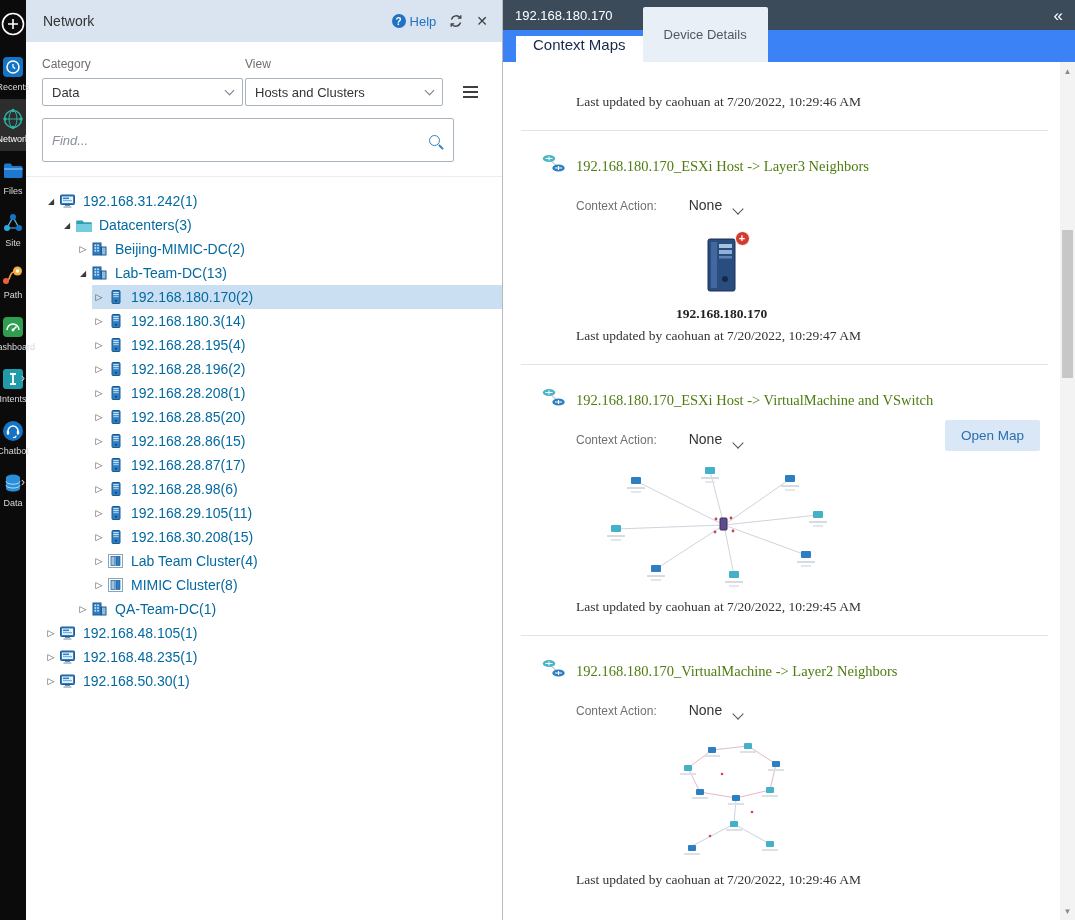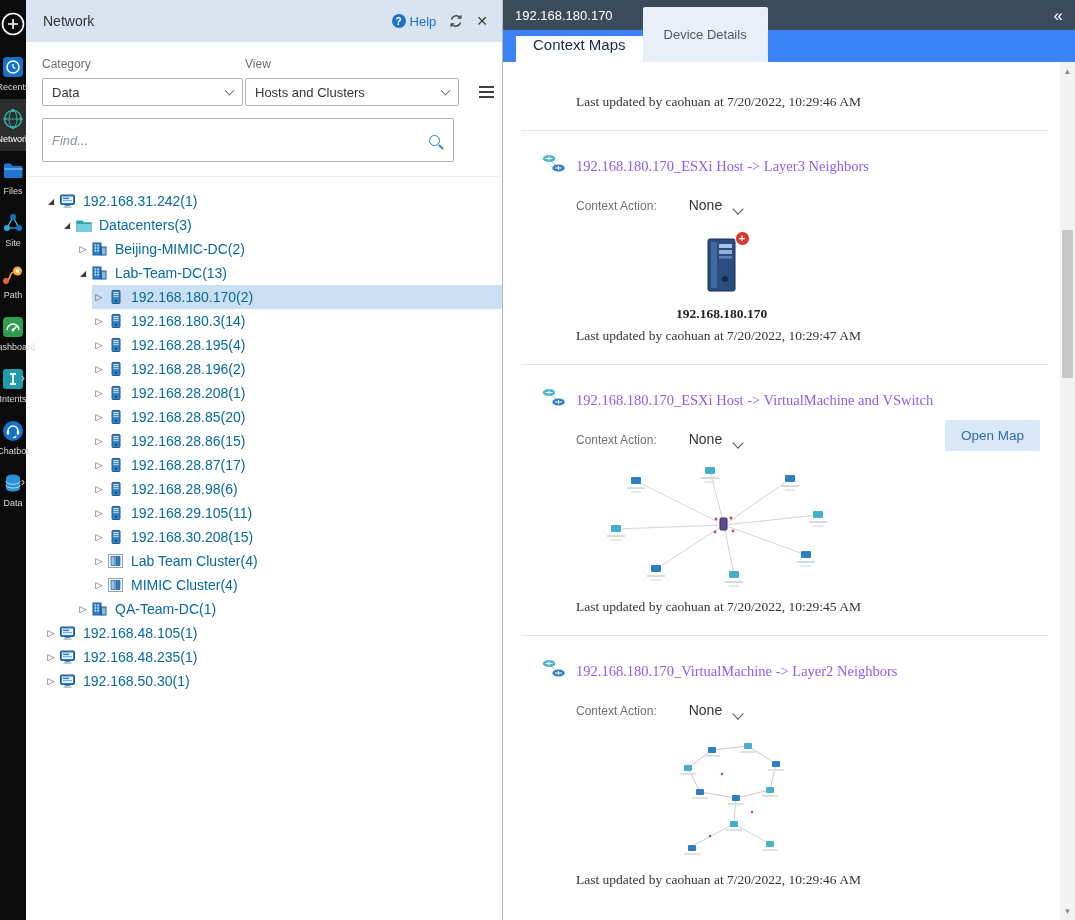--- a/index.html
+++ b/index.html
@@ -22,21 +22,21 @@
   .np-title{font-size:14px;color:#333;}
   .np-right{margin-left:auto;display:flex;align-items:center;gap:13px;}
   .help{display:flex;align-items:center;gap:4px;color:#1f72c4;font-size:13px;cursor:pointer;}
   .help-q{width:14px;height:14px;border-radius:50%;background:#1f72c4;color:#fff;font-size:10px;display:flex;align-items:center;justify-content:center;font-weight:bold;flex:none;}
   .icon-btn{color:#3f3f3f;font-size:14px;cursor:pointer;display:flex;align-items:center;}
   .np-filters{padding:15px 16px 14px;border-bottom:1px solid #ececec;flex:none;}
   .filter-row{display:flex;align-items:flex-end;}
   .field label{display:block;font-size:12px;color:#6e6e6e;margin-bottom:7px;}
   .select{height:28px;border:1px solid #a7b4c0;border-radius:2px;background:#fff;display:flex;align-items:center;justify-content:space-between;padding:0 9px;font-size:13px;color:#333;cursor:pointer;}
   .sel-cat{width:201px;}
-  .sel-view{width:214px;}
+  .sel-view{width:198px;}
   .field+.field{margin-left:2px;}
   .chev-down{width:7px;height:7px;border-right:1.4px solid #6e7d8a;border-bottom:1.4px solid #6e7d8a;transform:rotate(45deg);margin-top:-3px;flex:none;}
   .hamburger{margin:0 0 8px 20px;display:flex;flex-direction:column;gap:3px;cursor:pointer;}
   .hamburger span{width:15px;height:2px;background:#3f3f3f;}
   .search-box{margin-top:12px;width:412px;height:44px;border:1px solid #a7b4c0;border-radius:2px;display:flex;align-items:center;padding:0 9px;background:#fff;}
   .search-box input{border:0;outline:0;flex:1;font-size:13px;font-style:italic;color:#444;font-family:"Liberation Sans",sans-serif;background:transparent;}
   .search-box input::placeholder{color:#8a9099;font-style:italic;}
   .mag{width:11px;height:11px;border:1.8px solid #2e7fc2;border-radius:50%;position:relative;flex:none;margin-right:4px;}
   .mag::after{content:"";position:absolute;width:6px;height:1.8px;background:#2e7fc2;transform:rotate(45deg);right:-5px;bottom:-3px;}
   .tree{flex:1;overflow:hidden;padding-top:12px;}
@@ -55,21 +55,21 @@
   .dp-collapse{margin-left:auto;font-size:17px;line-height:1;cursor:pointer;}
   .dp-tabs{display:flex;align-items:flex-end;padding-left:13px;background:#3b82f6;height:32px;flex:none;}
   .tab-active{font-size:15px;color:#16294c;padding:0 17px 9px;cursor:pointer;background:#fff;}
   .tab-inactive{background:#e8eff6;color:#4e5964;font-size:13px;padding:20px 21px;border-radius:2px 2px 0 0;cursor:pointer;}
   .dp-body{flex:1;position:relative;min-height:0;}
   .scroll{position:absolute;top:0;left:0;right:15px;bottom:0;overflow:hidden;padding-left:18px;}
   .top-footer{margin-top:32px;padding-left:55px;font-family:"Liberation Serif",serif;font-size:13.5px;color:#333;}
   .divider{border:none;border-top:1px solid #e3e3e3;margin:20px 12px 0 0;}
   .card{position:relative;padding:27px 0 0 55px;}
   .map-icon{position:absolute;left:20px;top:21px;}
-  .card-title{font-family:"Liberation Serif",serif;font-size:14.5px;color:#8b5cf6;}
+  .card-title{font-family:"Liberation Serif",serif;font-size:14.5px;color:#4d7c0f;}
   .ca-row{display:flex;align-items:flex-end;margin-top:22px;}
   .ca-label{font-size:12px;color:#707070;}
   .ca-value{font-size:14px;color:#333;margin-left:32px;cursor:pointer;}
   .ca-row .chev-down{margin-left:12px;width:8px;height:8px;border-color:#555;}
   .open-map{position:absolute;right:20px;top:55px;background:#d9e7f6;color:#2a6fae;border:none;font-size:13.5px;font-family:"Liberation Sans",sans-serif;padding:8px 16px;border-radius:2px;cursor:pointer;text-align:center;}
   .thumb{margin-top:14px;}
   .thumb-server{margin-left:100px;display:inline-block;text-align:center;padding-top:10px;}
   .thumb-star{margin-left:8px;}
   .thumb-ring{margin-left:36px;}
   .device-label{font-family:"Liberation Serif",serif;font-weight:bold;font-size:13.5px;color:#222;margin-top:9px;}
@@ -508,21 +508,21 @@
         <span class="tree-indent" style="width:66px"></span>
         <span class="tree-body">
           <span class="tree-exp collapsed">▷</span>
           <span class="tree-icon">
             <svg width="15" height="14" viewBox="0 0 15 14">
               <rect x="0.5" y="0.5" width="14" height="13" fill="none" stroke="#8aa4b8"></rect>
               <rect x="3" y="2.5" width="4" height="9" fill="#9cc3e4" stroke="#1b5a94" stroke-width="0.7"></rect>
               <rect x="8" y="2.5" width="4" height="9" fill="#2e7fc2" stroke="#1b5a94" stroke-width="0.7"></rect>
             </svg>
           </span>
-          <span class="tree-label">MIMIC Cluster(4)</span>
+          <span class="tree-label">MIMIC Cluster(8)</span>
         </span>
       </div>
       <div class="tree-row">
         <span class="tree-indent" style="width:50px"></span>
         <span class="tree-body">
           <span class="tree-exp collapsed">▷</span>
           <span class="tree-icon">
             <svg width="15" height="14" viewBox="0 0 15 14">
               <rect x="1" y="1" width="8" height="12" fill="#2e7fc2" stroke="#1b5a94"></rect>
               <rect x="9.5" y="5" width="4.5" height="8" fill="#8fbce0" stroke="#1b5a94"></rect>

